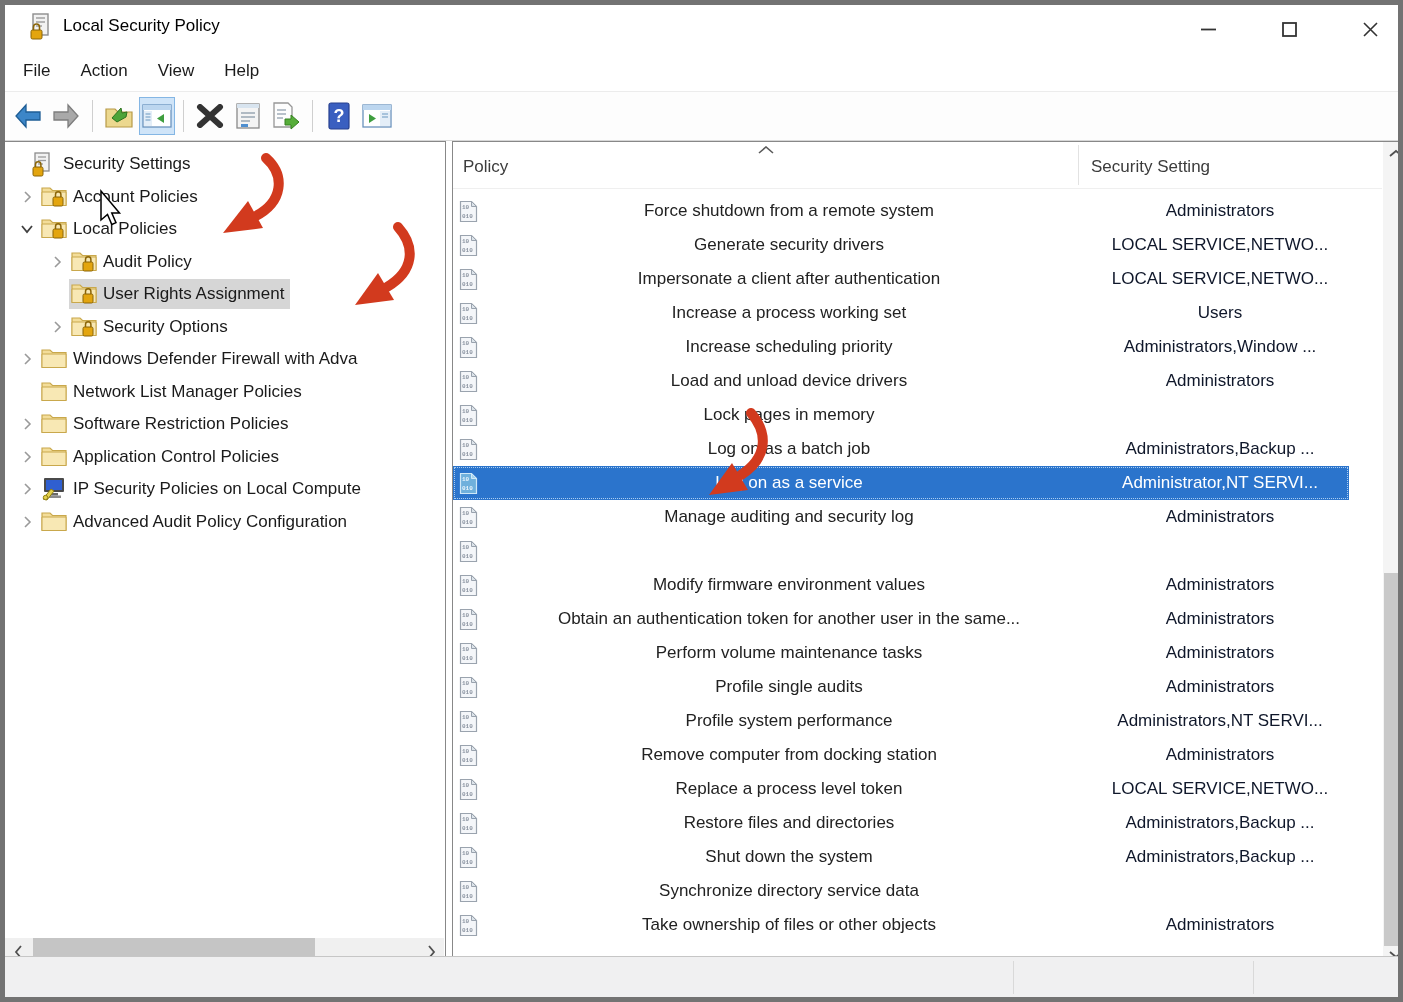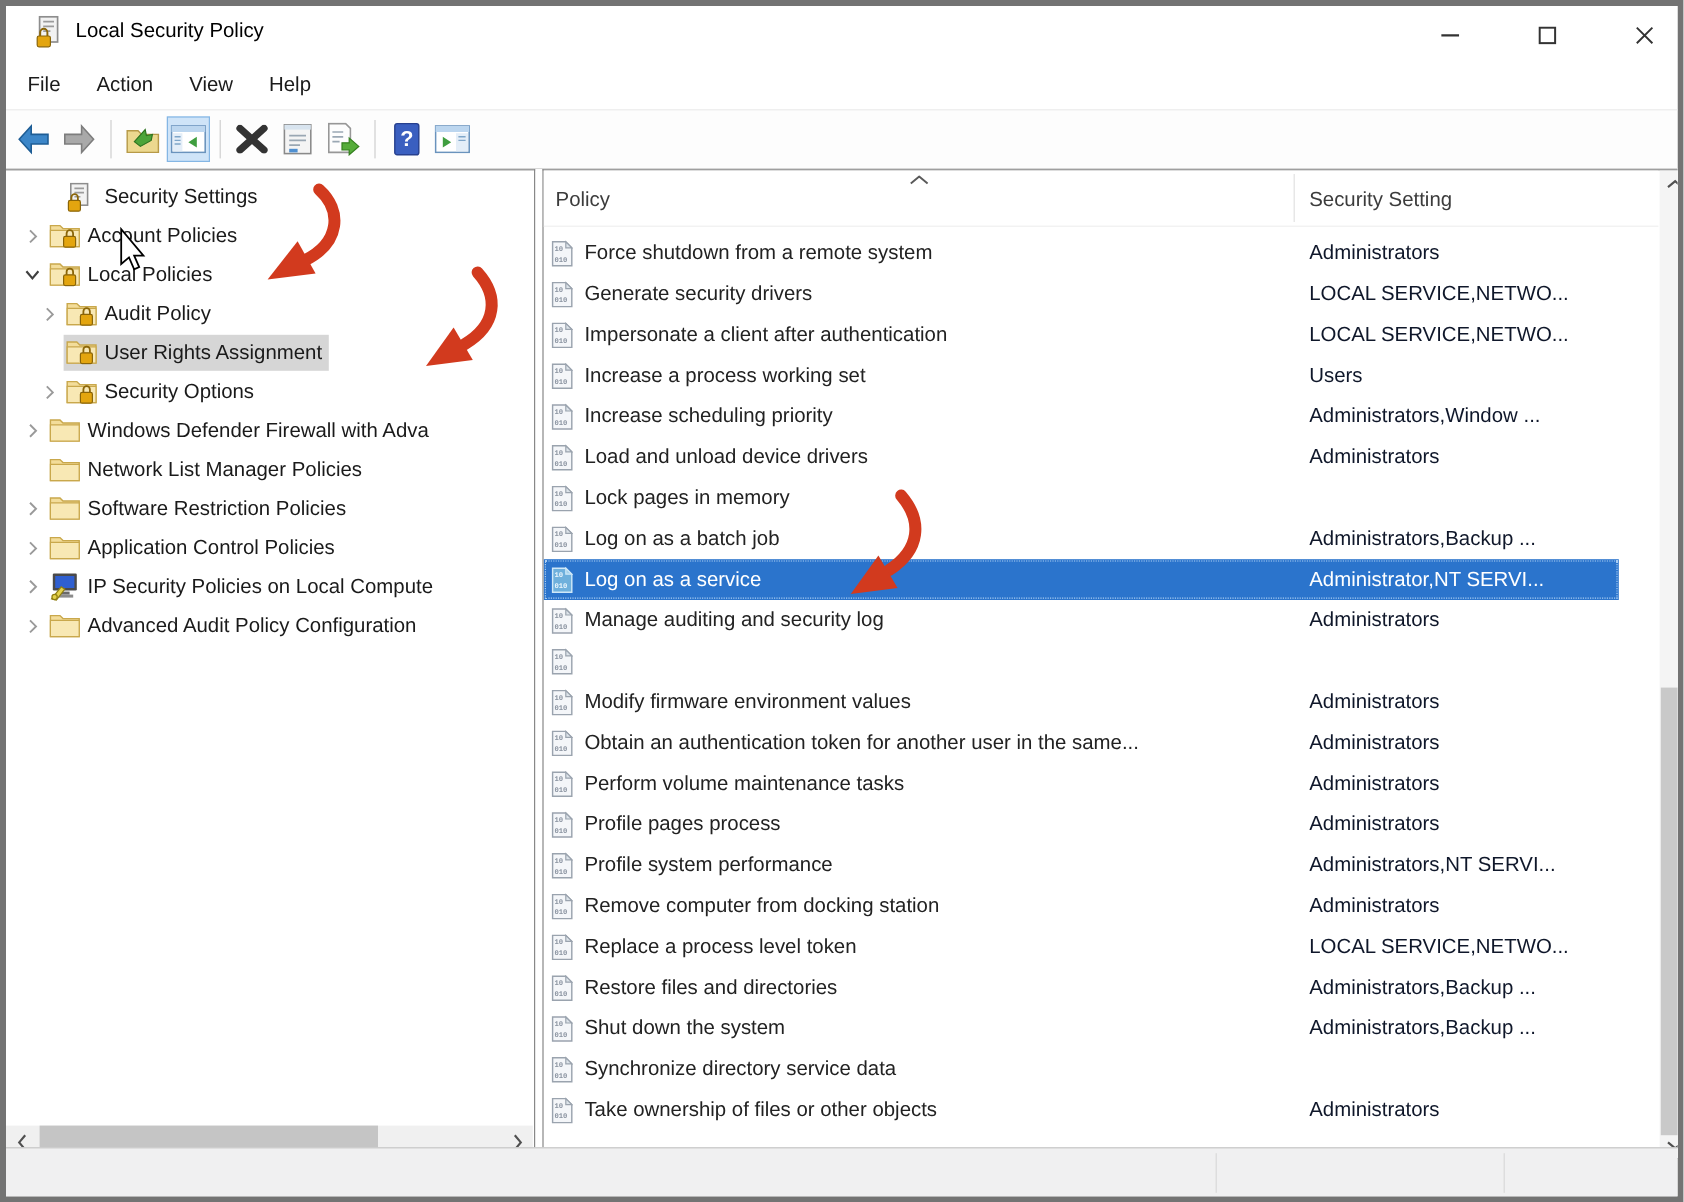--- a/index.html
+++ b/index.html
@@ -24,22 +24,22 @@
   .tb-btn{width:36px;height:38px;display:flex;align-items:center;justify-content:center;
     background:none;border:1px solid transparent;padding:0;margin:0 1px;}
   .tb-btn.active{background:#cfe4f8;border:1px solid #84b6e4;}
   .tb-sep{width:1px;height:32px;background:#cfcfcf;margin:0 7px;}
   
   .main{position:absolute;left:0;top:136px;width:1403px;height:825px;background:#fff;}
   .tree-pane{position:absolute;left:0;top:0;width:441px;height:825px;background:#fff;
     border:1px solid #888;border-left:none;box-sizing:border-box;overflow:hidden;}
   .tree{position:absolute;left:0;top:6px;width:100%;}
   .tree-item{height:32.5px;display:flex;align-items:center;padding-left:10px;white-space:nowrap;}
-  .tree-item.lvl0{padding-left:12px;margin-left:36px;}
-  .tree-item.lvl2{padding-left:24px;}
+  .tree-item.lvl0{padding-left:24px;}
+  .tree-item.lvl2{padding-left:40px;}
   .chev{width:24px;height:18px;display:flex;align-items:center;justify-content:center;flex:none;}
   .chev svg{display:none;}
   .chev-collapsed .chev .c-col{display:block;}
   .chev-expanded .chev .c-exp{display:block;}
   .hl{display:flex;align-items:center;padding:3px 6px 3px 0;}
   .tree-item.selected .hl{background:#d6d6d6;}
   .ticon{width:30px;height:24px;flex:none;position:relative;margin-right:4px;}
   .ticon svg{display:none;position:absolute;left:2px;top:0;}
   .ico-root .i-root{display:block;}
   .ico-folder-lock .i-flock{display:block;}
@@ -55,21 +55,21 @@
   .list-pane{position:absolute;left:447px;top:0;width:956px;height:825px;background:#fff;
     border:1px solid #888;border-right:none;box-sizing:border-box;overflow:hidden;}
   .list-header{position:absolute;left:0;top:0;width:929px;height:46px;background:#fff;
     border-bottom:1px solid #efefef;}
   .col-h{position:absolute;top:15px;font-size:17px;color:#3c3c3c;white-space:nowrap;text-align:center;}
   .col-policy-h{left:10px;}
   .col-setting-h{left:638px;}
   .col-div{position:absolute;left:625px;top:3px;width:1px;height:40px;background:#e2e2e2;}
   .sort-ch{position:absolute;left:305px;top:4px;}
   .list-rows{position:absolute;left:0;top:52px;width:929px;}
-  .list-row{width:896px;height:34px;display:flex;align-items:center;padding-left:6px;box-sizing:border-box;}
+  .list-row{width:896px;height:34px;display:flex;align-items:center;padding-left:6px;box-sizing:border-box;text-align:center;}
   .picon{width:20px;height:23px;flex:none;margin-right:8px;position:relative;}
   .pname{width:604px;flex:none;font-size:17px;color:#222;white-space:nowrap;overflow:hidden;}
   .psetting{flex:1;font-size:17px;color:#0f172a;white-space:nowrap;overflow:hidden;}
   .list-row.selected{background:#2b74cc;outline:1px dotted #a9cdf2;outline-offset:-2px;}
   .list-row.selected .pname,.list-row.selected .psetting{color:#fff;}
   .list-row .p-doc{fill:#f4f6f9;stroke:#9aa3ae;}
   .list-row .p-fold{fill:#dde4ea;stroke:#9aa3ae;}
   .list-row .p-txt{fill:#8b94a1;}
   .list-row.selected .p-doc{fill:#6fb0dc;stroke:#cfe8f8;}
   .list-row.selected .p-fold{fill:#a5d2ec;stroke:#cfe8f8;}
@@ -635,21 +635,21 @@
   </div>
           <div class="list-row">
     <span class="picon">
       <svg width="20" height="23" viewBox="0 0 20 23">
         <path class="p-doc" d="M1.5 1.5 h11 l5 5 v15 h-16 Z" stroke-width="1.2"></path>
         <path class="p-fold" d="M12.5 1.5 l5 5 h-5 Z" stroke-width="1"></path>
         <text class="p-txt" x="3" y="9" font-size="6" font-family="Liberation Mono, monospace" font-weight="bold">10</text>
         <text class="p-txt" x="3" y="18" font-size="6" font-family="Liberation Mono, monospace" font-weight="bold">010</text>
       </svg>
     </span>
-    <span class="pname">Profile pages process</span>
+    <span class="pname">Profile single audits</span>
     <span class="psetting">Administrators</span>
   </div>
           <div class="list-row">
     <span class="picon">
       <svg width="20" height="23" viewBox="0 0 20 23">
         <path class="p-doc" d="M1.5 1.5 h11 l5 5 v15 h-16 Z" stroke-width="1.2"></path>
         <path class="p-fold" d="M12.5 1.5 l5 5 h-5 Z" stroke-width="1"></path>
         <text class="p-txt" x="3" y="9" font-size="6" font-family="Liberation Mono, monospace" font-weight="bold">10</text>
         <text class="p-txt" x="3" y="18" font-size="6" font-family="Liberation Mono, monospace" font-weight="bold">010</text>
       </svg>

